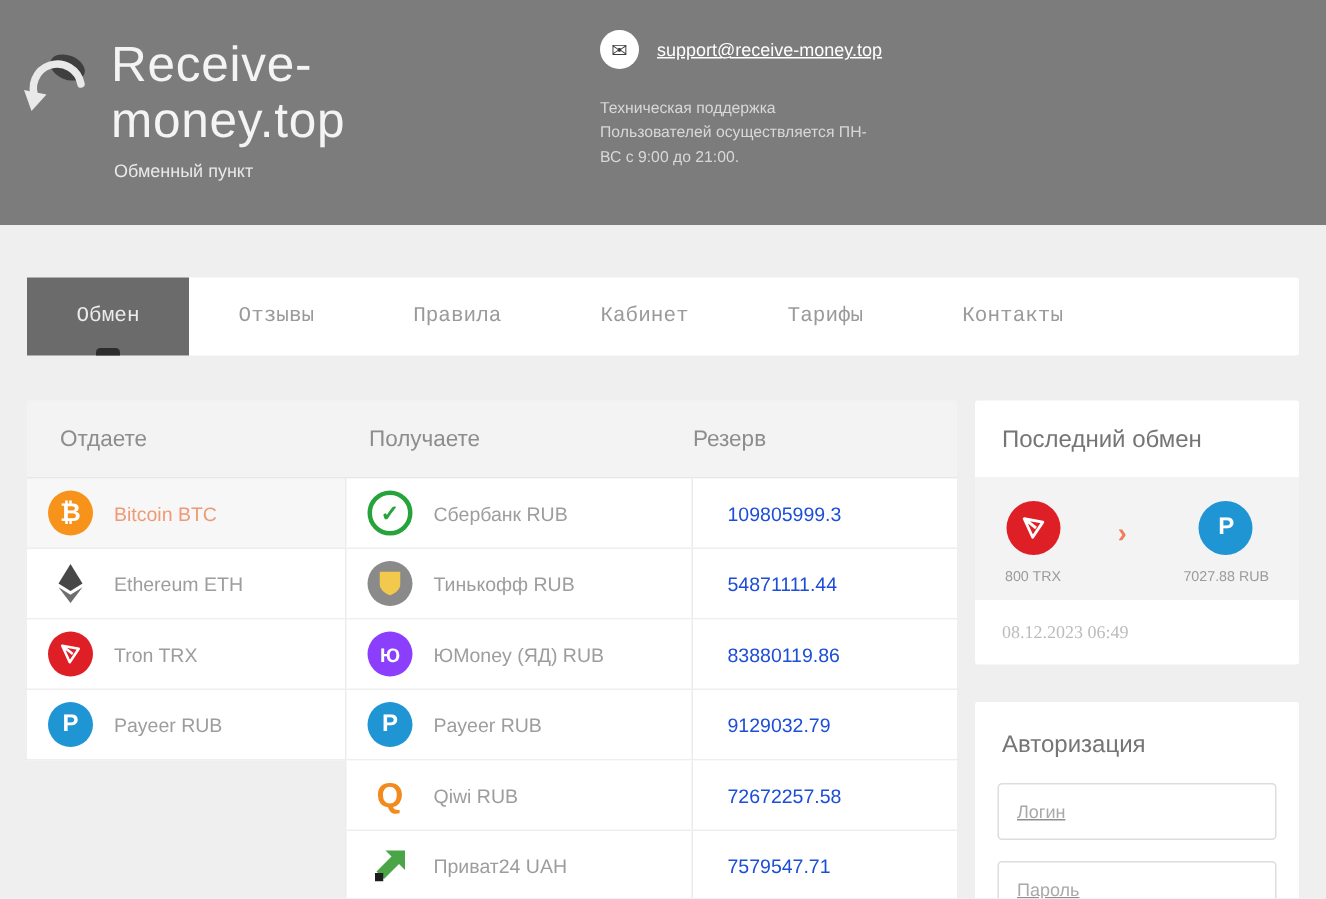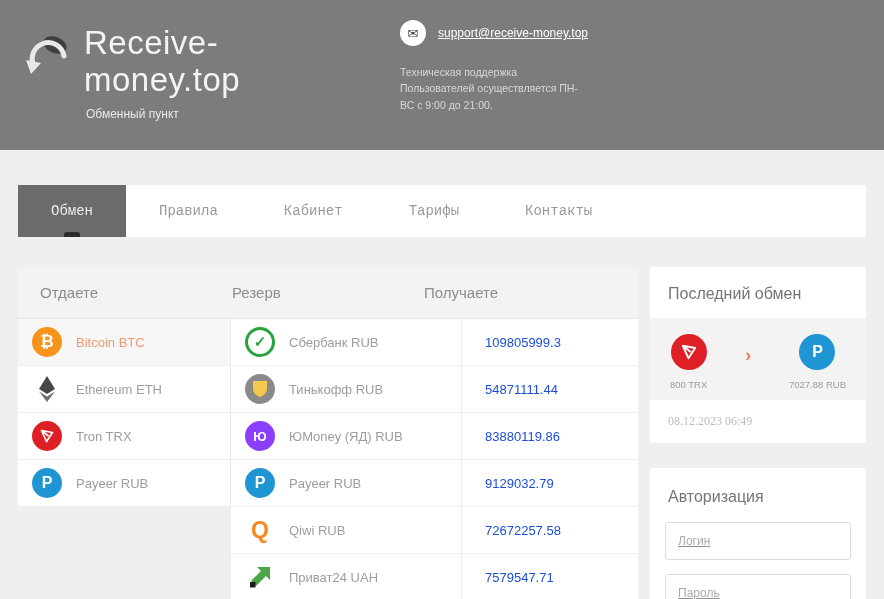--- a/index.html
+++ b/index.html
@@ -2,21 +2,21 @@
 <html><head>
 <meta charset="utf-8">
 <style>
   * { margin:0; padding:0; box-sizing:border-box; }
   html,body { width:884px; height:599px; }
   body { font-family:"Liberation Sans", sans-serif; background:#efefef; overflow:hidden; }
   .page { width:884px; height:599px; position:relative; overflow:hidden; background:#efefef; }
 
   
   header { height:150px; background:#7c7c7c; position:relative; }
-  .brand { position:absolute; left:22px; top:24px; display:flex; }
+  .brand { position:absolute; left:12px; top:24px; display:flex; }
   .logo { width:52px; height:52px; margin-top:6px; flex:none; }
   .brand-text { margin-left:10px; }
   .brand-title span { display:block; font-size:33px; font-weight:300; color:#f4f4f4; line-height:1.13; letter-spacing:.5px; }
   .brand-subtitle { margin-top:8px; margin-left:2px; font-size:12px; color:#e9e9e9; }
 
   .support { position:absolute; left:400px; top:20px; width:260px; }
   .support-row { display:flex; align-items:center; }
   .mail-circle { width:26px; height:26px; border-radius:50%; background:#ffffff; color:#3d3d3d;
                  display:flex; align-items:center; justify-content:center; font-size:13px; flex:none; }
   .support-email { margin-left:12px; color:#ffffff; font-size:12px; text-decoration:underline; cursor:pointer; }
@@ -115,32 +115,33 @@
       <div class="support-note">
         <span>Техническая поддержка</span>
         <span>Пользователей осуществляется ПН-</span>
         <span>ВС с 9:00 до 21:00.</span>
       </div>
     </div>
   </header>
 
   <nav class="tabbar">
     <div class="tab active">Обмен</div>
+    <div class="tab">Отзывы</div>
     <div class="tab">Правила</div>
     <div class="tab">Кабинет</div>
     <div class="tab">Тарифы</div>
     <div class="tab">Контакты</div>
   </nav>
 
   <div class="content">
     <section class="main-panel">
       <div class="thead">
         <div class="th th-give">Отдаете</div>
+        <div class="th th-get">Получаете</div>
         <div class="th th-reserve">Резерв</div>
-        <div class="th th-get">Получаете</div>
       </div>
       <div class="tbody">
         <div class="give-list">
           <div class="row give-row selected">
             <span class="icon i-btc">₿</span>
             <span class="lbl">Bitcoin BTC</span>
           </div>
           <div class="row give-row">
             <span class="icon i-eth">
               <svg width="18" height="28" viewBox="0 0 18 28">

